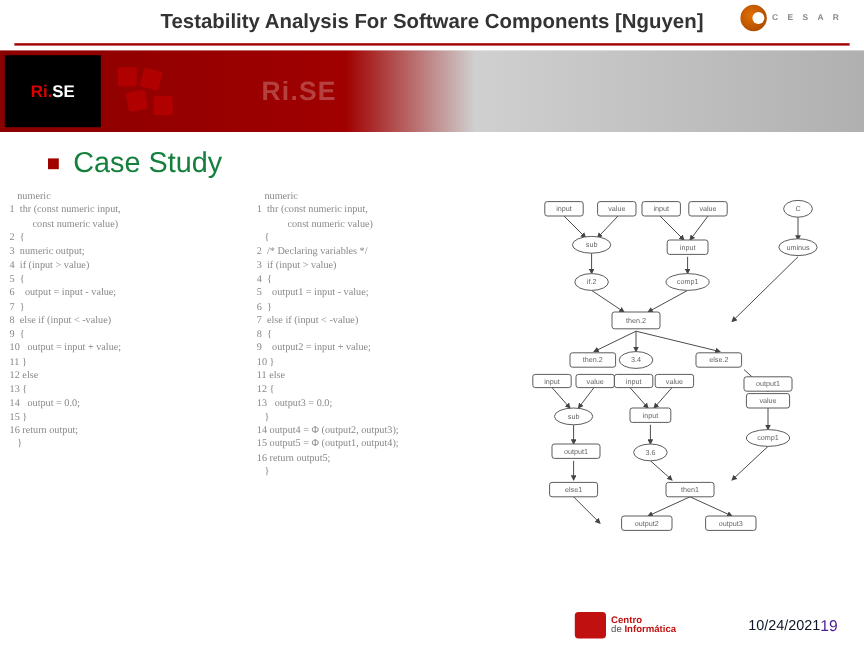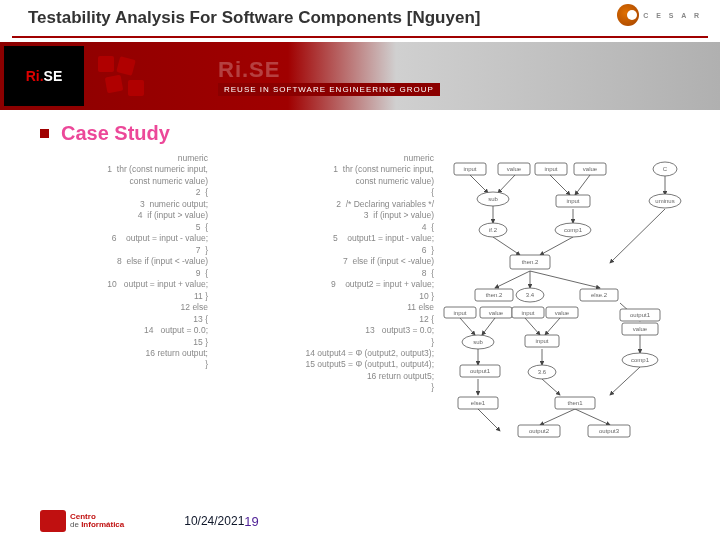--- a/index.html
+++ b/index.html
@@ -1,18 +1,18 @@
 <!DOCTYPE html>
 <html><head>
 <meta charset="utf-8">
 <style>
   * { margin: 0; padding: 0; box-sizing: border-box; }
   body { width: 720px; height: 540px; font-family: Verdana, Arial, sans-serif; background: #fff; position: relative; overflow: hidden; }
   .slide { width: 720px; height: 540px; position: relative; }
-  .title-bar { padding: 8px 28px 6px; }
+  .title-bar { padding: 8px 28px 6px; text-align: center; }
   .title { font-size: 17px; font-weight: bold; color: #333; }
   .title-underline { height: 2px; background: #a00000; margin: 2px 12px 0; }
   .logo-cesar { position: absolute; top: 4px; right: 18px; display: flex; align-items: center; gap: 4px; }
   .logo-c { width: 22px; height: 22px; border-radius: 50%; background: radial-gradient(circle at 40% 40%, #e07000, #a04000); position: relative; }
   .logo-c::before { content: ""; position: absolute; width: 10px; height: 10px; border-radius: 50%; background: #fff; top: 6px; left: 10px; }
   .logo-text { font-size: 7px; letter-spacing: 3px; color: #888; font-weight: bold; }
   .banner { height: 68px; background: linear-gradient(90deg, #8b0000 0%, #a00000 40%, #d0d0d0 55%, #b0b0b0 100%); position: relative; margin-top: 4px; display: flex; align-items: center; }
   .banner-left { width: 80px; height: 60px; background: #000; margin-left: 4px; display: flex; align-items: center; justify-content: center; position: relative; }
   .rise-logo { color: #fff; font-weight: bold; font-size: 14px; font-family: Arial; }
   .rise-r { color: #d00; }
@@ -20,28 +20,28 @@
   .puzzle { width: 16px; height: 16px; background: #b00000; position: absolute; border-radius: 2px; }
   .p1 { top: 10px; left: 10px; }
   .p2 { top: 12px; left: 30px; transform: rotate(15deg); }
   .p3 { top: 30px; left: 18px; transform: rotate(-10deg); }
   .p4 { top: 34px; left: 40px; }
   .banner-mid { flex: 1; display: flex; flex-direction: column; justify-content: center; padding-left: 40px; }
   .rise-faded { font-size: 22px; font-weight: bold; color: rgba(255,255,255,0.25); font-family: Arial; letter-spacing: 1px; }
   .banner-sub { font-size: 8px; color: #fff; letter-spacing: 1px; background: #8b0000; padding: 2px 6px; display: inline-block; width: fit-content; }
   .section-head { display: flex; align-items: center; gap: 12px; margin: 12px 0 8px 40px; }
   .bullet { width: 9px; height: 9px; background: #a00000; }
-  .section-title { font-size: 20px; color: #ec4899; font-weight: bold; }
+  .section-title { font-size: 24px; color: #15803d; }
   .content { display: flex; gap: 6px; padding: 0 8px; }
-  .code-col { font-family: Liberation Sans, sans-serif; font-size: 8.5px; color: #888; line-height: 1.35; white-space: pre; text-align: right; }
+  .code-col { font-family: Liberation Serif, serif; font-size: 8.5px; color: #888; line-height: 1.35; white-space: pre; }
   .col1 { width: 200px; }
   .col2 { width: 220px; }
   .diagram { width: 270px; height: 300px; position: relative; }
   .diagram svg { width: 100%; height: 100%; }
-  .footer { position: absolute; bottom: 8px; left: 0; right: 0; display: flex; align-items: center; justify-content: flex-start; padding: 0 22px 0 40px; }
+  .footer { position: absolute; bottom: 8px; left: 0; right: 0; display: flex; align-items: center; justify-content: flex-end; padding: 0 22px 0 40px; }
   .footer-logo { display: flex; align-items: center; gap: 4px; }
   .footer-pz { width: 26px; height: 22px; background: #c01010; border-radius: 3px; position: relative; }
   .footer-txt { font-size: 8px; color: #555; line-height: 1; }
   .footer-txt b { color: #c01010; }
   .date { font-size: 12px; color: #0f172a; margin-left: 30px; }
   .page { font-size: 13px; color: #4c1d95; }
   .node-lbl { font-size: 6px; fill: #666; font-family: Arial; }
 </style>
 </head>
 <body>
@@ -62,21 +62,20 @@
       <span class="rise-logo"><span class="rise-r">Ri.</span>SE</span>
     </div>
     <div class="puzzle-area">
       <div class="puzzle p1"></div>
         <div class="puzzle p2"></div>
         <div class="puzzle p3"></div>
         <div class="puzzle p4"></div>
     </div>
     <div class="banner-mid">
       <div class="rise-faded">Ri.SE</div>
-      <div class="banner-sub">REUSE IN SOFTWARE ENGINEERING GROUP</div>
     </div>
   </div>
 
   <div class="section-head">
     <div class="bullet"></div>
     <div class="section-title">Case Study</div>
   </div>
 
   <div class="content">
     <div class="code-col col1">   numeric

